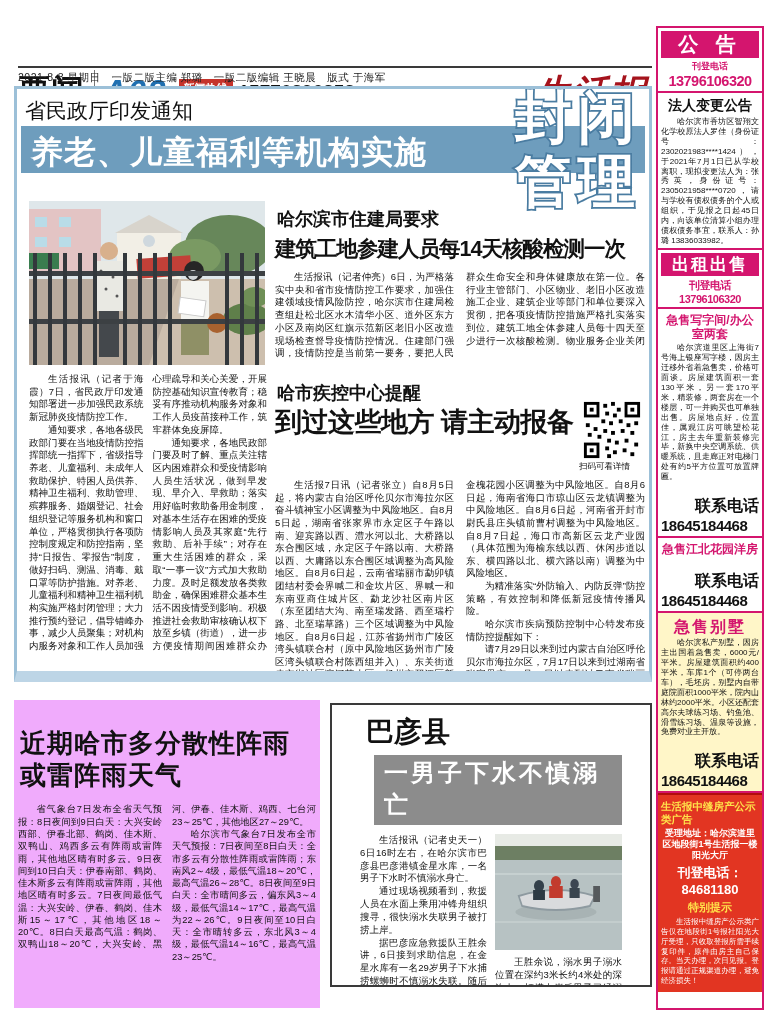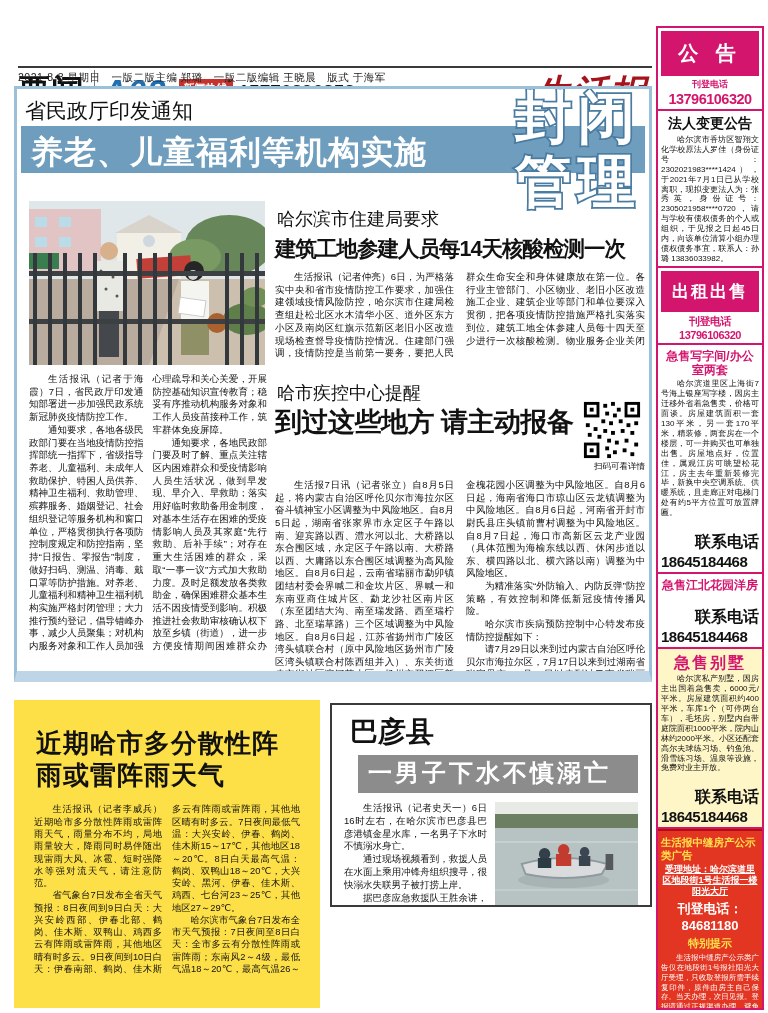--- a/index.html
+++ b/index.html
@@ -29,70 +29,70 @@
   .bigchars{position:absolute;top:-4px;right:8px;z-index:1;text-align:center;}
   .bigchar{font-size:57px;font-weight:700;color:#fff;line-height:64px;letter-spacing:6px;
        -webkit-text-stroke:3.5px #4a7ca1;paint-order:stroke fill;}
   .photo1{position:absolute;left:12px;top:112px;width:236px;height:164px;margin:0;}
   .photo1 svg{width:100%;height:100%;display:block;}
   .mainbody{position:absolute;left:12px;top:284px;width:238px;height:286px;column-count:2;column-gap:9px;
        font-size:9.5px;line-height:1.34;text-align:justify;overflow:hidden;}
   .para{text-indent:2em;margin:0;}
 
   .rightcol{position:absolute;left:258px;top:118px;width:370px;}
-  .kicker2{font-size:18px;margin:0 0 3px 2px;}
+  .kicker2{font-size:18px;margin:0 0 3px 2px;font-weight:bold;}
   .h-cons{font-size:21.5px;font-weight:bold;letter-spacing:-1px;margin:1px 0 8px 0;white-space:nowrap;}
   .consbody{column-count:2;column-gap:12px;height:98px;font-size:9.5px;line-height:1.34;text-align:justify;overflow:hidden;}
   .kicker-cdc{margin-top:12px;}
   .cdc-head-row{display:flex;align-items:flex-start;margin-top:2px;}
   .h-cdc{font-size:27px;font-weight:bold;letter-spacing:-.5px;margin:0;flex:1;line-height:1.1;}
-  .qr-wrap{width:66px;text-align:right;flex:0 0 auto;margin-top:-8px;}
+  .qr-wrap{width:66px;text-align:left;flex:0 0 auto;margin-top:-8px;}
   .qr-wrap svg{width:60px;height:60px;display:block;margin:0 auto;}
   .qr-cap{font-size:8.5px;margin-top:1px;}
   .cdcbody{column-count:2;column-gap:12px;height:236px;font-size:9.5px;line-height:1.33;text-align:justify;overflow:hidden;margin-top:6px;}
 
   
-  .weather-box{position:absolute;left:14px;top:700px;width:306px;height:308px;background:#fde047;
-       box-sizing:border-box;padding:14px 20px;overflow:hidden;}
+  .weather-box{position:absolute;left:14px;top:700px;width:306px;height:308px;background:#f0abfc;
+       box-sizing:border-box;padding:14px 4px;overflow:hidden;}
   .h-weather{font-family:"Liberation Serif","DejaVu Serif",serif;font-weight:bold;font-size:26px;line-height:1.22;
        margin:14px 0 12px 2px;letter-spacing:1px;}
   .weatherbody{column-count:2;column-gap:10px;height:182px;font-size:9.3px;line-height:1.32;text-align:justify;overflow:hidden;}
 
   
-  .drown-box{position:absolute;left:330px;top:703px;width:322px;height:204px;box-sizing:border-box;
-       border:2px solid #3a3a3a;background:#fff;padding:8px 12px;overflow:hidden;}
+  .drown-box{position:absolute;left:330px;top:703px;width:322px;height:284px;box-sizing:border-box;
+       border:2px solid #3a3a3a;background:#fff;padding:8px 28px;overflow:hidden;}
   .drown-kicker{font-size:28px;font-weight:bold;margin:0 0 4px 6px;}
   .gray-band{background:#8c8c8c;color:#fff;font-weight:bold;font-size:24px;letter-spacing:3px;
        padding:2px 10px 4px;margin-left:14px;}
   .drown-cols{display:flex;gap:8px;margin-top:9px;}
   .drown-left{width:50%;font-size:9.5px;line-height:1.35;text-align:justify;}
   .drown-right{width:50%;font-size:9.5px;line-height:1.35;text-align:justify;}
   .photo2{width:100%;height:116px;margin:0 0 6px 0;}
   .photo2 svg{width:100%;height:100%;display:block;}
 
   
   .sidebar{position:absolute;left:656px;top:26px;width:108px;height:984px;box-sizing:border-box;
        border:2px solid #d4156e;background:#fff;overflow:hidden;}
   .ad{border-bottom:2px solid #d4156e;padding:2px 3px;}
   .ad:last-child{border-bottom:none;}
   .ad-titleblock{background:#d4156e;color:#fff;font-weight:bold;font-size:20px;text-align:center;
-       letter-spacing:6px;padding:9px 0;margin:1px 0 2px;}
+       letter-spacing:6px;padding:0 0;margin:1px 0 2px;}
   .ad-titleblock.small{font-size:17px;letter-spacing:2px;}
   .ph-label{color:#d4156e;font-size:9px;text-align:center;font-weight:bold;}
   .ph-num{color:#d4156e;font-size:14.5px;font-weight:bold;text-align:center;letter-spacing:-.5px;}
   .ad-h-black{font-size:14px;font-weight:bold;text-align:center;margin:2px 0;}
   .ad-h-mag{color:#d4156e;font-size:12px;font-weight:bold;text-align:center;margin:3px 0 2px;line-height:1.15;}
   .ad-h-mag.big{font-size:16px;letter-spacing:2px;}
   .villa-bg{background:#fff6c8;}
   .ad-body{font-size:8px;line-height:1.24;text-align:justify;}
   .contact-label{font-size:16px;font-weight:bold;text-align:right;margin-top:14px;}
   .contact-num{font-size:15px;font-weight:bold;text-align:left;letter-spacing:-.5px;}
   .notice{background:#e23522;border-top:2px solid #b10d0d;color:#fff;padding:3px 3px 6px;}
   .notice-title{color:#ffe24a;font-weight:bold;font-size:10.5px;line-height:1.2;margin:2px 0;}
-  .notice-line{font-size:9px;text-align:center;font-weight:bold;line-height:1.25;text-decoration:underline;}
+  .notice-line{font-size:9px;text-align:center;font-weight:bold;line-height:1.25;}
   .notice-phone{font-size:13px;font-weight:bold;text-align:center;margin:3px 0;}
   .notice-tip-title{color:#ffe24a;font-weight:bold;font-size:11px;text-align:center;margin:2px 0;}
   .notice-body{font-size:7.5px;line-height:1.3;text-align:justify;}
 </style>
 </head>
 <body>
 
 <div class="page">
 
   <div class="hdr">
@@ -233,21 +233,20 @@
           <p class="para">为精准落实“外防输入、内防反弹”防控策略，有效控制和降低新冠疫情传播风险。</p>
           <p class="para">哈尔滨市疾病预防控制中心特发布疫情防控提醒如下：</p>
           <p class="para">请7月29日以来到过内蒙古自治区呼伦贝尔市海拉尔区，7月17日以来到过湖南省张家界市，7月17日以来到过云南省瑞丽市，7月21日以来到过江苏省扬州市，7月28日以来到过海南省海口市琼山区，7月28日以来到过开封市尉氏县，7月22日以来到过海口市高新区等疫情相关地区的市民以及近14日内有中高风险地区旅居史（含旅途中经停留）、南京禄口机场经停史、中高风险地区所在设区市（直辖市为区）的来哈返哈的所有人员，在做好个人防护的前提下，立即向所在社区（村屯）、工作单位报备，并配合执行疫情排查、核酸检测、医学观察等防控措施。</p>
         </div>
     </div>
   </section>
 
   <section class="weather-box">
     <h2 class="h-weather">近期哈市多分散性阵雨或雷阵雨天气</h2>
     <div class="weatherbody">
-        <p class="para">生活报讯（记者李威兵）近期哈市多分散性阵雨或雷阵雨天气，雨量分布不均，局地雨量较大，降雨同时易伴随出现雷雨大风、冰雹、短时强降水等强对流天气，请注意防范。</p>
         <p class="para">省气象台7日发布全省天气预报：8日夜间到9日白天：大兴安岭西部、伊春北部、鹤岗、佳木斯、双鸭山、鸡西多云有阵雨或雷阵雨，其他地区晴有时多云。9日夜间到10日白天：伊春南部、鹤岗、佳木斯多云有阵雨或雷阵雨，其他地区晴有时多云。7日夜间最低气温：大兴安岭、伊春、鹤岗、佳木斯15～17℃，其他地区18～20℃。8日白天最高气温：鹤岗、双鸭山18～20℃，大兴安岭、黑河、伊春、佳木斯、鸡西、七台河23～25℃，其他地区27～29℃。</p>
         <p class="para">哈尔滨市气象台7日发布全市天气预报：7日夜间至8日白天：全市多云有分散性阵雨或雷阵雨；东南风2～4级，最低气温18～20℃，最高气温26～28℃。8日夜间至9日白天：全市晴间多云，偏东风3～4级，最低气温14～17℃，最高气温为22～26℃。9日夜间至10日白天：全市晴转多云，东北风3～4级，最低气温14～16℃，最高气温23～25℃。</p>
       </div>
   </section>
 
   <section class="drown-box">
     <div class="drown-kicker">巴彦县</div>
     <div class="gray-band">一男子下水不慎溺亡</div>
     <div class="drown-cols">
       <div class="drown-left">

